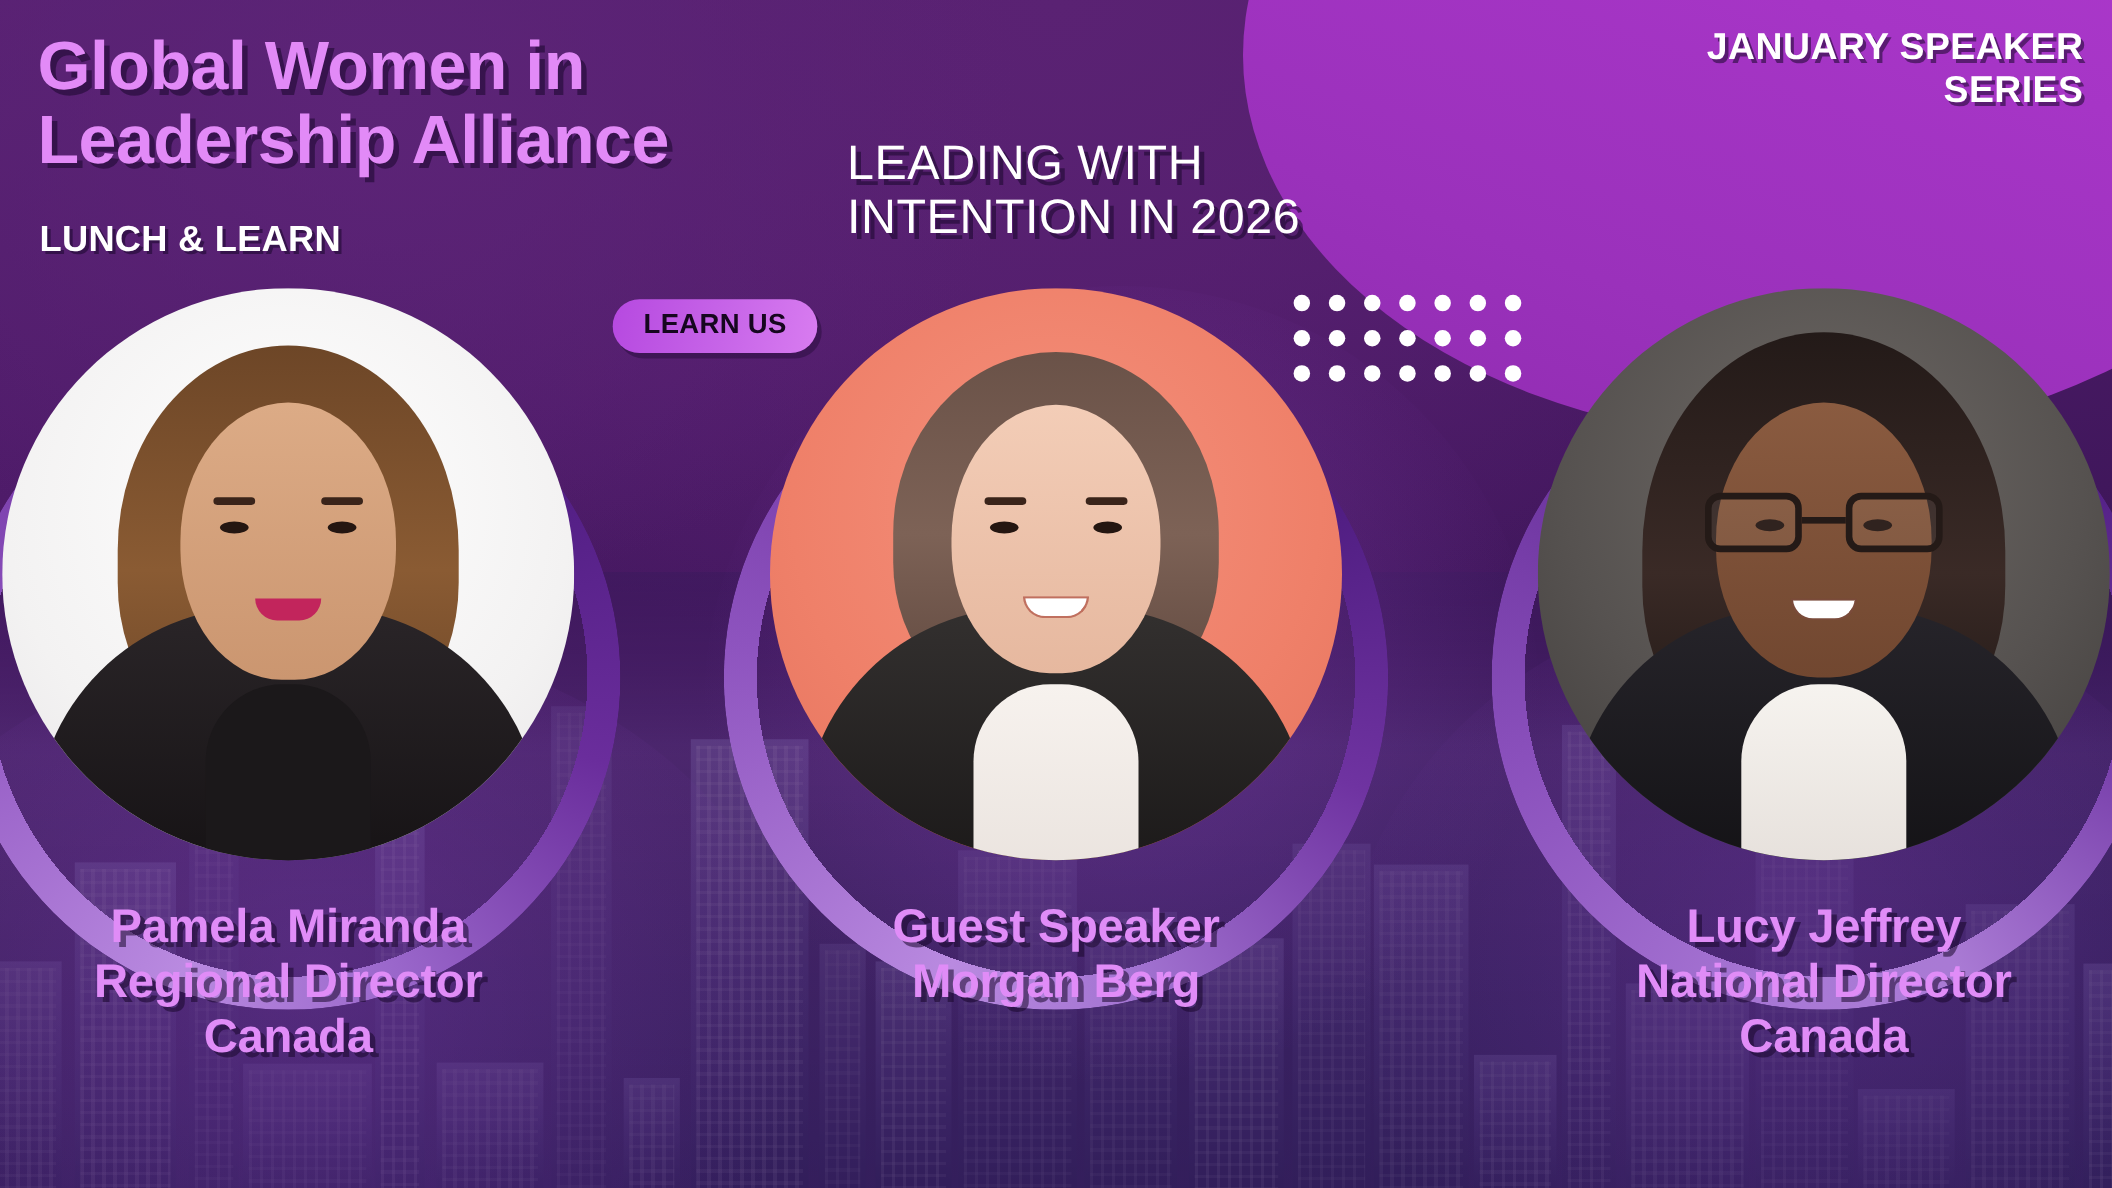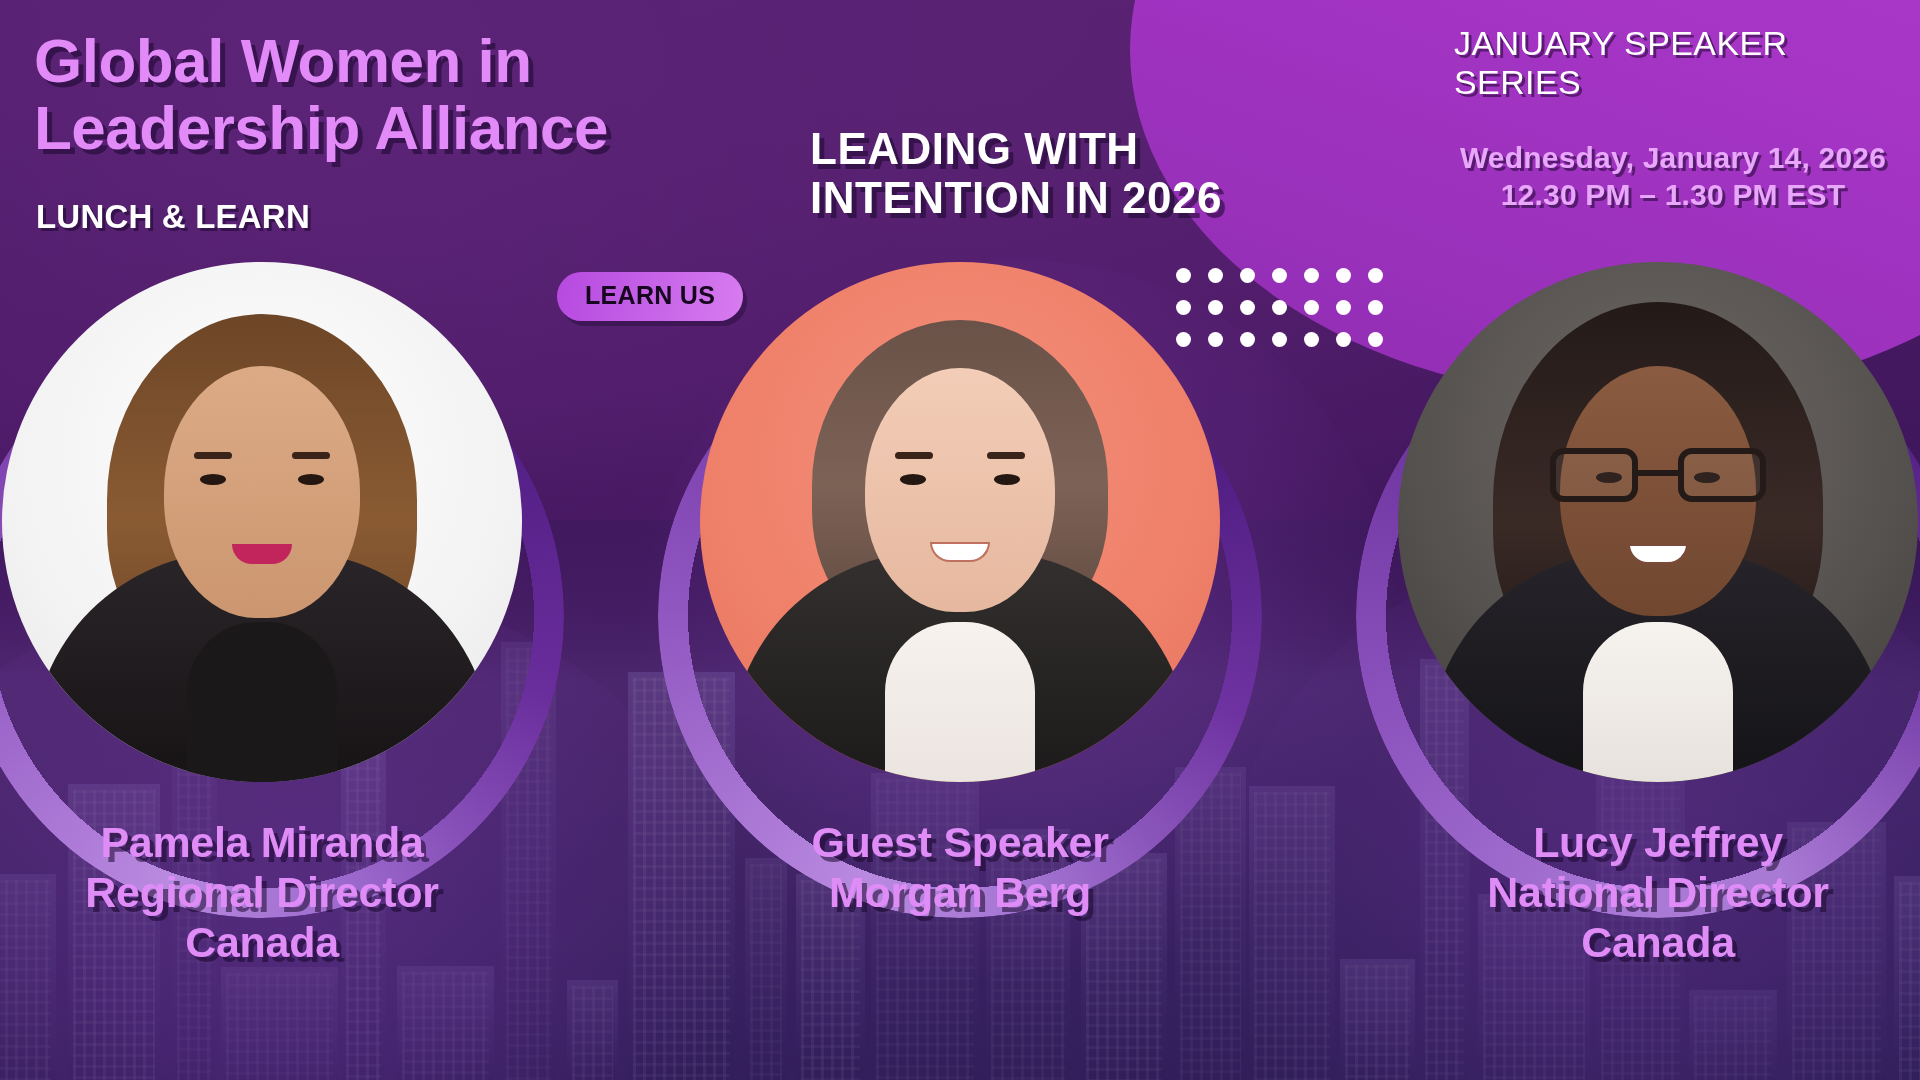--- a/index.html
+++ b/index.html
@@ -60,40 +60,40 @@
     position:absolute; left:36px; top:198px;
     font-size:33px; font-weight:bold; color:#ffffff; letter-spacing:.2px;
   }
 
   #url {
     position:absolute; left:690px; top:28px; width:720px;
     font-size:48px; font-weight:bold; color:#e28af7; letter-spacing:-.5px;
   }
 
   #theme {
-    position:absolute; left:810px; top:124px; width:520px;
-    font-size:44px; font-weight:bold; line-height:1.12; color:#ffffff;
+    position:absolute; left:770px; top:124px; width:520px;
+    font-size:44px; font-weight:normal; line-height:1.12; color:#ffffff;
     letter-spacing:.5px;
   }
 
   #joinus {
     position:absolute; left:557px; top:272px;
     padding:9px 28px 11px; border-radius:40px;
     background:linear-gradient(100deg,#b649e0 0%,#c765e8 55%,#d87cf0 100%);
     color:#16061f; font-size:25px; font-weight:bold; letter-spacing:.3px;
     box-shadow:4px 5px 0 rgba(26,8,44,.38);
   }
 
   #dots { position:absolute; left:1176px; top:268px; display:grid;
           grid-template-columns:repeat(7,32px); grid-template-rows:repeat(3,32px); }
   #dots i { width:15px; height:15px; border-radius:50%; background:#fff; display:block; }
 
   #series {
-    position:absolute; right:26px; top:24px; width:440px; text-align:left;
-    font-size:34px; font-weight:normal; line-height:1.16; color:#ffffff; letter-spacing:.4px;
+    position:absolute; right:26px; top:24px; width:440px; text-align:right;
+    font-size:34px; font-weight:bold; line-height:1.16; color:#ffffff; letter-spacing:.4px;
   }
   #when {
     position:absolute; right:22px; top:140px; width:450px; text-align:center;
     font-size:30px; font-weight:bold; line-height:1.22; color:#e9a7fb; letter-spacing:.2px;
   }
 
   
   .card { position:absolute; top:262px; width:620px; height:560px; }
   #card0 { left:-48px; }
   #card1 { left:650px; }
@@ -232,24 +232,20 @@
       <i style="background: rgb(255, 255, 255);"></i>
       <i style="background: rgb(255, 255, 255);"></i>
       <i style="background: rgb(255, 255, 255);"></i>
       <i style="background: rgb(255, 255, 255);"></i>
       <i style="background: rgb(255, 255, 255);"></i>
       <i style="background: rgb(255, 255, 255);"></i>
       <i style="background: rgb(255, 255, 255);"></i>
     </div>
 
   <div id="series" class="shs">JANUARY SPEAKER SERIES</div>
-  <div id="when">
-    <div class="shs">Wednesday, January 14, 2026</div>
-    <div class="shs">12.30 PM – 1.30 PM EST</div>
-  </div>
 
   <div class="card" id="card0">
     <div class="ring"></div>
     <div class="photo p0">
       <div class="pbg"></div>
       <div class="hair"></div>
       <div class="suit"></div>
       <div class="shirt"></div>
       <div class="neck"></div>
       <div class="face">

